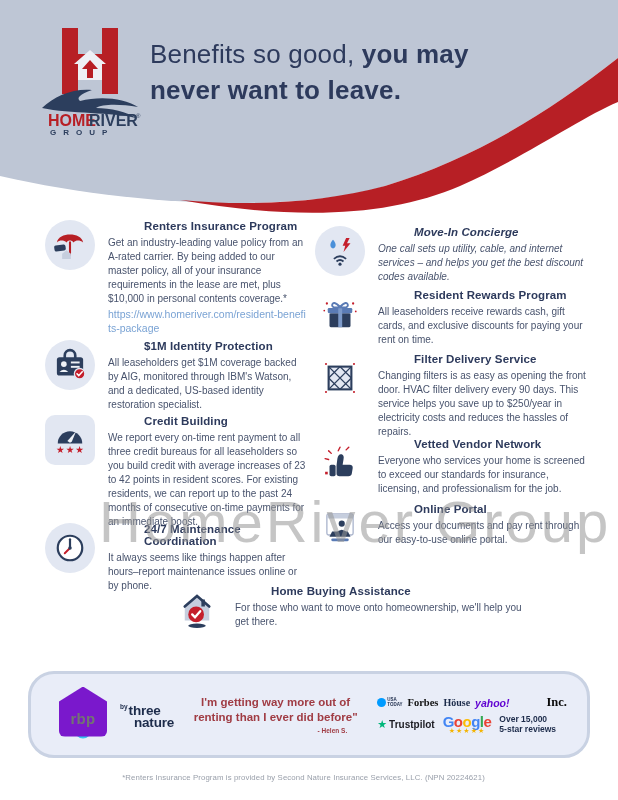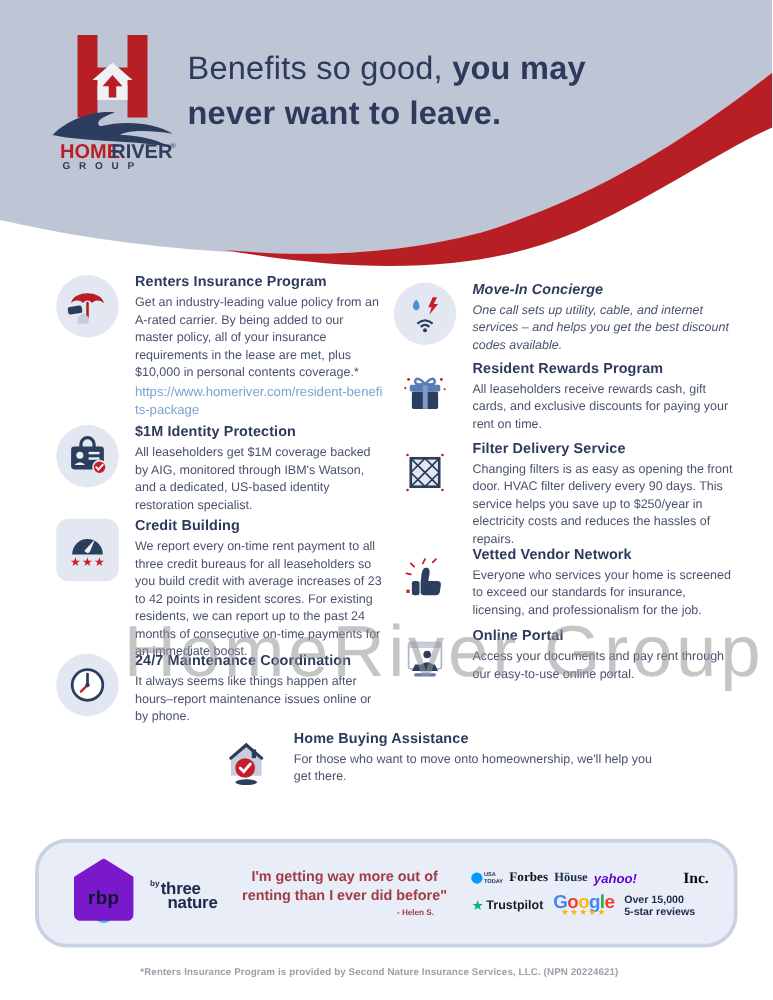--- a/index.html
+++ b/index.html
@@ -18,40 +18,40 @@
     font-size:26px; line-height:36px; color:#2d3a5c; font-weight:500;
     letter-spacing:0.2px;
   }
   .headline b { font-weight:800; }
   
   .bitem { position:absolute; display:flex; gap:13px; }
   .bicon { flex:0 0 50px; width:50px; height:50px; display:flex; align-items:center; justify-content:center; }
   .bicon.circle { background:#e2e7f2; border-radius:50%; }
   .bicon.rsquare { background:#e2e7f2; border-radius:10px; }
   .bicon svg { width:42px; height:42px; }
-  .btitle { font-size:11.5px; font-weight:700; color:#2d3a5c; margin-bottom:4px; letter-spacing:0.1px; }
+  .btitle { font-size:11.5px; font-weight:700; color:#2d3a5c; margin-bottom:4px; letter-spacing:0.1px;margin-left:36px; }
   .bbody { font-size:10px; line-height:14px; color:#48536d; }
   .blink { display:block; font-size:10.5px; line-height:14px; color:#7aa3d4; text-decoration:none; word-break:break-all; margin-top:1px; cursor:pointer; }
   .w200 { width:200px; } .w210 { width:210px; } .w300 { width:300px; }
   
   .watermark { position:absolute; left:0; top:0; width:618px; height:800px; pointer-events:none; }
   .wm1, .wm2 { position:absolute; font-family:"Liberation Sans", sans-serif; font-weight:300; color:rgba(150,150,150,0.55); white-space:nowrap;margin-left:44px; }
   .wm1 { left:55px; top:488px; font-size:58px; letter-spacing:3px; }
   .wm2 { left:102px; top:562px; font-size:60px; letter-spacing:3px; }
   
   .fbox {
     position:absolute; left:28px; top:671px; width:562px; height:87px;
     background:#e9edf8; border:3px solid #c9d2e3; border-radius:26px;
     display:flex; align-items:center; padding:0 20px 0 24px; gap:12px;
   }
   .sn-logo { display:flex; align-items:center; gap:9px; flex:0 0 auto; }
   .rbp-mark { position:relative; width:56px; height:58px; }
   .rbp-diamond { position:absolute; left:9px; top:10px; width:38px; height:38px; background:#35c7f0; transform:rotate(45deg); border-radius:8px; }
   .rbp-house { position:absolute; left:4px; right:4px; top:1px; bottom:7px; background:#7a18cc; clip-path:polygon(50% 0%, 100% 30%, 100% 100%, 0% 100%, 0% 30%); border-radius:6px; }
-  .rbp-txt { position:absolute; left:0; right:0; top:24px; text-align:center; color:#0f172a; font-weight:700; font-size:15px; letter-spacing:0.3px; }
+  .rbp-txt { position:absolute; left:0; right:0; top:24px; text-align:center; color:#737373; font-weight:700; font-size:15px; letter-spacing:0.3px; }
   .sn-name { color:#1c2b4a; line-height:11px; }
   .sn-by { font-size:6.5px; font-weight:700; vertical-align:6px; margin-right:1px; }
   .sn-word { font-size:13.5px; font-weight:800; letter-spacing:-0.2px; }
   .quote { flex:1; text-align:center; padding:0 4px; }
   .quote-line { font-size:11.5px; font-weight:700; color:#a03c44; line-height:15px; }
   .quote-attr { font-size:6.5px; font-weight:700; color:#a03c44; text-align:right; margin-top:2px; padding-right:14px; }
   .press { flex:0 0 178px; display:flex; flex-direction:column; gap:5px; }
   .press-row1 { display:flex; align-items:center; gap:5px; }
   .usat { display:flex; align-items:center; gap:1px; }
   .usat-dot { width:9px; height:9px; background:#009bff; border-radius:50%; }
@@ -63,21 +63,21 @@
   .press-row2 { display:flex; align-items:center; gap:8px; }
   .tp { display:flex; align-items:center; gap:2px; }
   .tp-star { color:#00b67a; font-size:11px; }
   .tp-txt { font-size:10px; font-weight:700; color:#1b1b21; }
   .goog { text-align:center; line-height:13px; }
   .goog-word { font-size:15px; font-weight:700; letter-spacing:-0.5px; }
   .goog-stars { font-size:7px; color:#f4b400; letter-spacing:1px; line-height:6px; }
   .reviews { font-size:8.5px; font-weight:700; color:#1c2b4a; line-height:9.5px; }
   .disclaimer {
     position:absolute; left:0; top:773px; width:607px; text-align:center;
-    font-size:7.8px; color:#9aa0ab; letter-spacing:0.1px;font-weight:bold;
+    font-size:7.8px; color:#9aa0ab; letter-spacing:0.1px;
   }
 </style>
 </head>
 <body>
 
 <div class="page">
 
   <svg class="header-wave" viewBox="0 0 618 235" preserveAspectRatio="none">
     <path d="M0,0 H618 V58 C545,115 475,158 385,186 C300,212 140,208 0,176 Z" fill="#bec6d5"></path>
     <path d="M618,58 C545,115 475,158 385,186 C325,202 255,207 180,200 C300,221 390,216 460,186 C520,160 580,118 618,102 Z" fill="#b71f25"></path>

